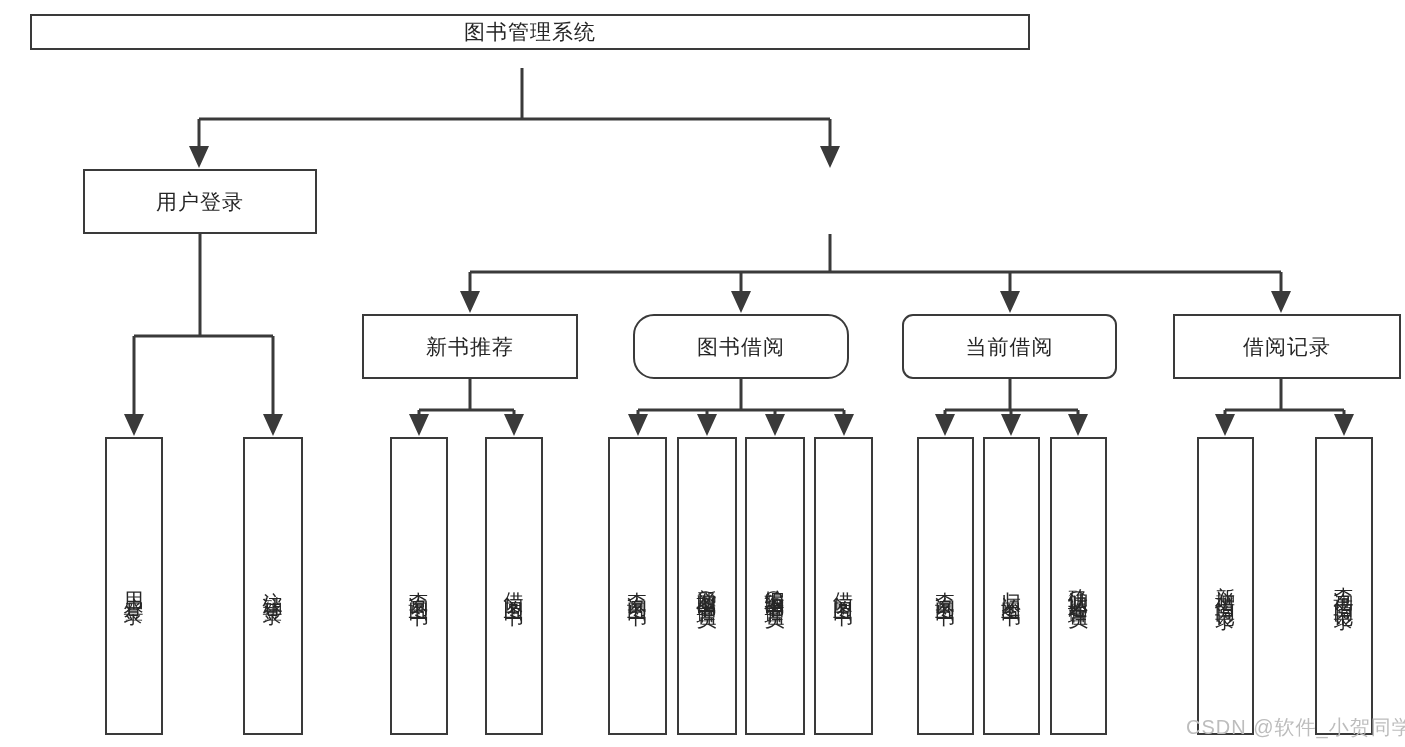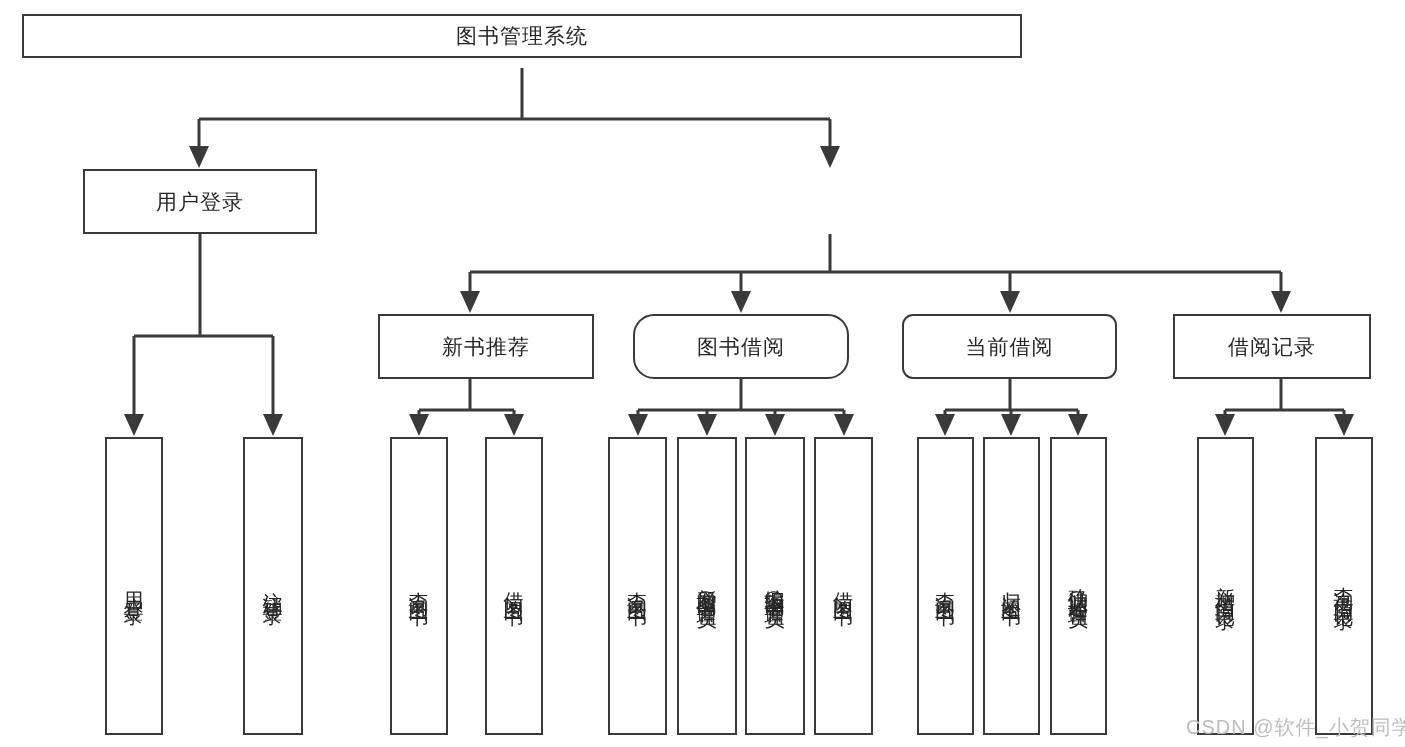--- a/index.html
+++ b/index.html
@@ -59,38 +59,38 @@
       M460,291 L480,291 L470,313 Z  M731,291 L751,291 L741,313 Z
       M1000,291 L1020,291 L1010,313 Z  M1271,291 L1291,291 L1281,313 Z
       M409,414 L429,414 L419,436 Z  M504,414 L524,414 L514,436 Z
       M628,414 L648,414 L638,436 Z  M697,414 L717,414 L707,436 Z
       M765,414 L785,414 L775,436 Z  M834,414 L854,414 L844,436 Z
       M935,414 L955,414 L945,436 Z  M1001,414 L1021,414 L1011,436 Z
       M1068,414 L1088,414 L1078,436 Z
       M1215,414 L1235,414 L1225,436 Z  M1334,414 L1354,414 L1344,436 Z"></path>
   </svg>
 
-  <div class="node h-node" style="left:22px;top:14px;width:1000px;height:44px;">
+  <div class="node h-node" style="left:30px;top:14px;width:1000px;height:36px;">
     <span>图书管理系统</span>
   </div>
 
   <div class="node h-node" style="left:83px;top:169px;width:234px;height:65px;">
     <span>用户登录</span>
   </div>
 
-  <div class="node h-node" style="left:362px;top:314px;width:216px;height:65px;margin-left:16px;">
+  <div class="node h-node" style="left:362px;top:314px;width:216px;height:65px;">
     <span>新书推荐</span>
   </div>
   <div class="node h-node" style="left:633px;top:314px;width:216px;height:65px;border-radius:21px;">
     <span>图书借阅</span>
   </div>
   <div class="node h-node" style="left:902px;top:314px;width:215px;height:65px;border-radius:11px;">
     <span>当前借阅</span>
   </div>
-  <div class="node h-node" style="left:1173px;top:314px;width:198px;height:65px;text-align:center;">
+  <div class="node h-node" style="left:1173px;top:314px;width:228px;height:65px;text-align:center;">
     <span>借阅记录</span>
   </div>
 
   <div class="node v-node" style="left:105px;top:437px;width:58px;height:298px;">
     <span>用户登录</span>
   </div>
   <div class="node v-node" style="left:243px;top:437px;width:60px;height:298px;">
     <span>注销登录</span>
   </div>
 

